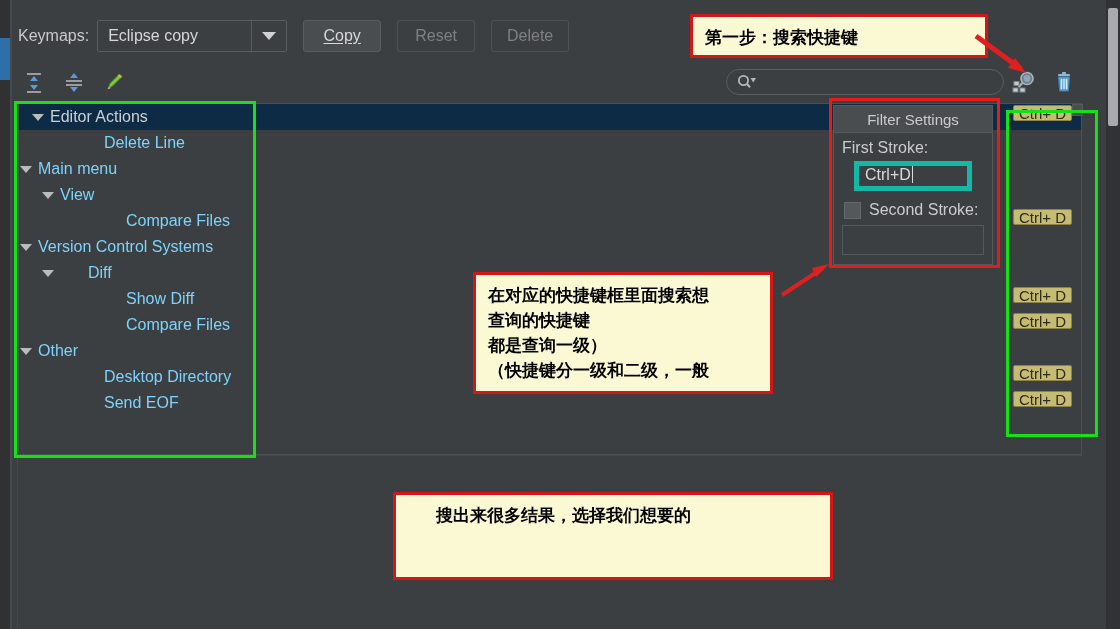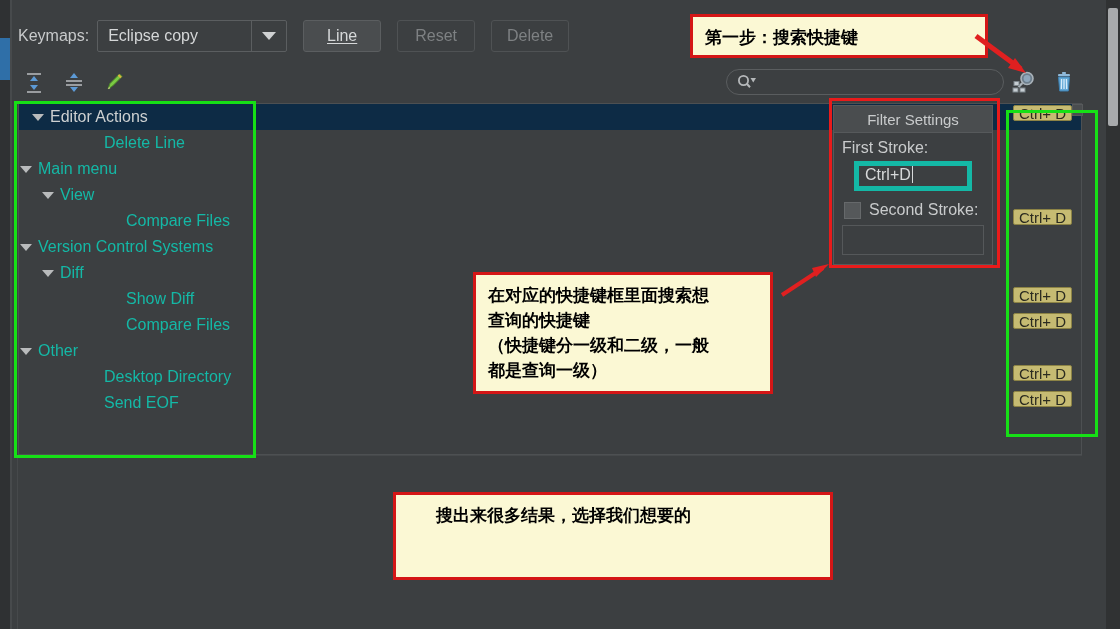--- a/index.html
+++ b/index.html
@@ -51,21 +51,21 @@
 
   
   .treepanel{position:absolute;left:18px;top:103px;width:1064px;height:352px;background:#3c3f41;
     border:1px solid #4d5052;box-sizing:border-box;overflow:hidden;}
   .rowsel{position:absolute;left:19px;top:104px;width:1062px;height:26px;background:#0d2b45;}
 
   .tree{position:absolute;left:20px;top:104px;width:1060px;}
   .trow{height:26px;display:flex;align-items:center;position:relative;}
   .tri{width:0;height:0;border-left:6px solid transparent;border-right:6px solid transparent;
     border-top:7px solid #b9bbbc;margin-right:6px;}
-  .tlabel{color:#14b8a6;font-size:16px;white-space:nowrap;}
+  .tlabel{color:#7dd3fc;font-size:16px;white-space:nowrap;}
   .trow.sel .tlabel{color:#cdd0d1;}
 
   
   .badge{position:absolute;height:16px;padding:0 5px;background:#c6bb72;
     border:1px solid #8c8345;color:#2b2b20;font-size:15px;border-radius:2px;
     display:flex;align-items:center;justify-content:center;box-sizing:border-box;}
 
   
   .fspopup{position:absolute;left:833px;top:105px;width:160px;height:160px;
     background:#3c3f41;border:1px solid #56595b;box-sizing:border-box;}
@@ -111,21 +111,21 @@
 
   <div class="kmrow">
     <span class="kmlabel">Keymaps:</span>
     <div class="kmcombo">
       <span class="val">Eclipse copy</span>
       <span class="arrowbox">
         <span class="caret"></span>
       </span>
     </div>
     <div class="btn">
-      <u>Line</u>
+      <u>Copy</u>
     </div>
     <div class="btn disabled">
       <span>Reset</span>
     </div>
     <div class="btn disabled">
       <span>Delete</span>
     </div>
   </div>
 
   <div class="tbicons">
@@ -209,21 +209,21 @@
         <span class="tlabel">View</span>
       </div>
       <div class="trow" style="padding-left: 66px;">
         <span style="display: inline-block; width: 40px;"></span>
         <span class="tlabel">Compare Files</span>
       </div>
       <div class="trow" style="padding-left: 0px;">
         <span class="tri"></span>
         <span class="tlabel">Version Control Systems</span>
       </div>
-      <div class="trow" style="padding-left: 22px;">
+      <div class="trow" style="padding-left: 22px; gap: 28px;">
         <span class="tri"></span>
         <span class="tlabel">Diff</span>
       </div>
       <div class="trow" style="padding-left: 66px;">
         <span style="display: inline-block; width: 40px;"></span>
         <span class="tlabel">Show Diff</span>
       </div>
       <div class="trow" style="padding-left: 66px;">
         <span style="display: inline-block; width: 40px;"></span>
         <span class="tlabel">Compare Files</span>
@@ -274,22 +274,22 @@
   <div class="grn" style="left:1006px;top:110px;width:92px;height:327px;"></div>
   <div class="redbox" style="left:829px;top:98px;width:171px;height:170px;"></div>
 
   <div class="note" style="left:690px;top:14px;width:298px;height:44px;">
     <div>第一步：搜索快捷键</div>
   </div>
 
   <div class="note" style="left:473px;top:272px;width:300px;height:122px;">
     <div>在对应的快捷键框里面搜索想</div>
     <div>查询的快捷键</div>
+    <div>都是查询一级）</div>
     <div>（快捷键分一级和二级，一般</div>
-    <div>都是查询一级）</div>
   </div>
 
   <div class="note" style="left:393px;top:492px;width:440px;height:88px;padding-left:40px;">
     <div>搜出来很多结果，选择我们想要的</div>
   </div>
 
   <svg class="arrows" width="1120" height="629" viewBox="0 0 1120 629">
     <g>
       <line x1="976" y1="36" x2="1021" y2="69" stroke="#e02020" stroke-width="5"></line>
       <path d="M1026 73 L1008 68 L1015 58 Z" fill="#e02020"></path>

